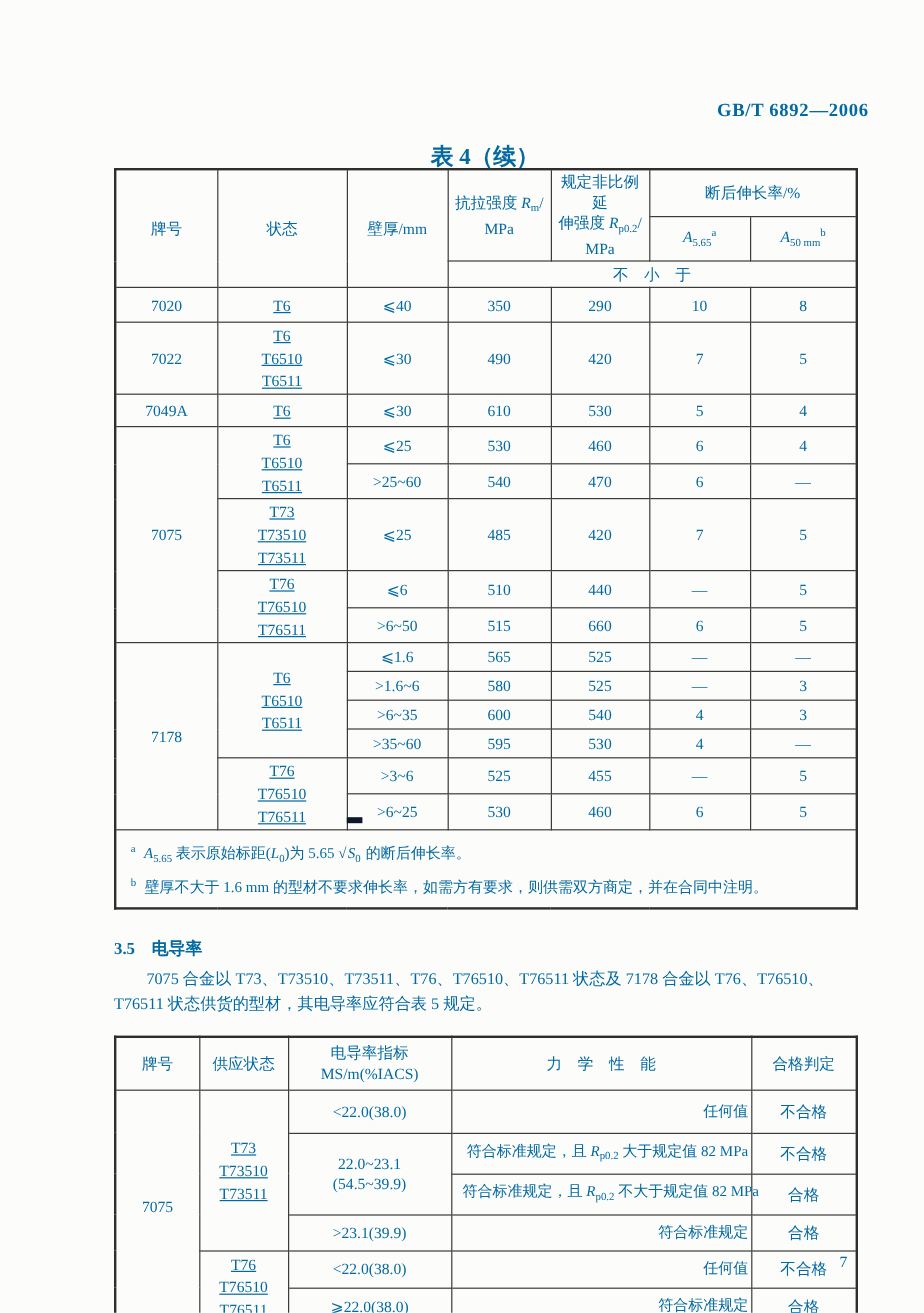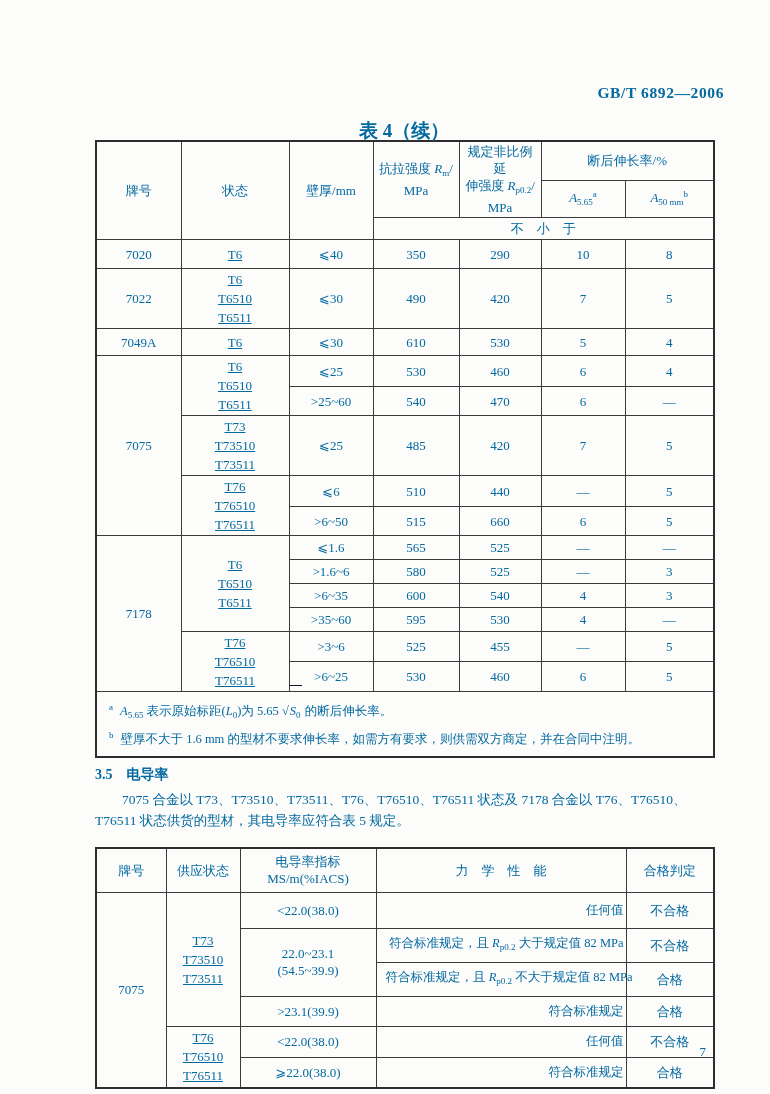--- a/index.html
+++ b/index.html
@@ -13,22 +13,22 @@
   .tbl-title{text-align:center;font-weight:bold;font-size:19px;height:18px;margin-bottom:4px;}
   table{border-collapse:collapse;table-layout:fixed;width:618px;font-size:13px;border:2px solid #2e2e2e;}
   th,td{border:1px solid #3b3b3b;text-align:center;vertical-align:middle;font-weight:normal;padding:1px 2px;line-height:17px;}
   .sym{font-style:italic;font-family:"Liberation Serif","DejaVu Serif",serif;}
   sub{font-size:9px;vertical-align:-3px;}
   sup{font-size:9px;vertical-align:5px;}
   .tline{line-height:19px;text-decoration:underline;}
   .fn-cell{text-align:left;padding:5px 8px 7px 12px;font-size:12.5px;}
   .fn{line-height:20px;white-space:nowrap;}
   .fn sup{margin-right:7px;}
-  .radicand{border-top:1px solid #0f172a;padding:18px 1px;}
-  .section-head{margin-top:8px;font-weight:bold;font-size:14px;height:20px;}
+  .radicand{border-top:5px solid #0f172a;padding:18px 1px;}
+  .section-head{margin-top:24px;font-weight:bold;font-size:14px;height:20px;}
   .section-head .st{margin-left:14px;}
   .para{margin:3px 0 16px 0;font-size:13.5px;line-height:21px;text-indent:2em;}
   .t5 .perf{text-align:right;padding-left:9px;font-size:12.5px;white-space:nowrap;}
   .page-num{position:absolute;top:1044px;right:64px;font-size:13px;}
   .cond div{line-height:17px;}
 </style>
 </head>
 <body>
 
 <div class="page">

